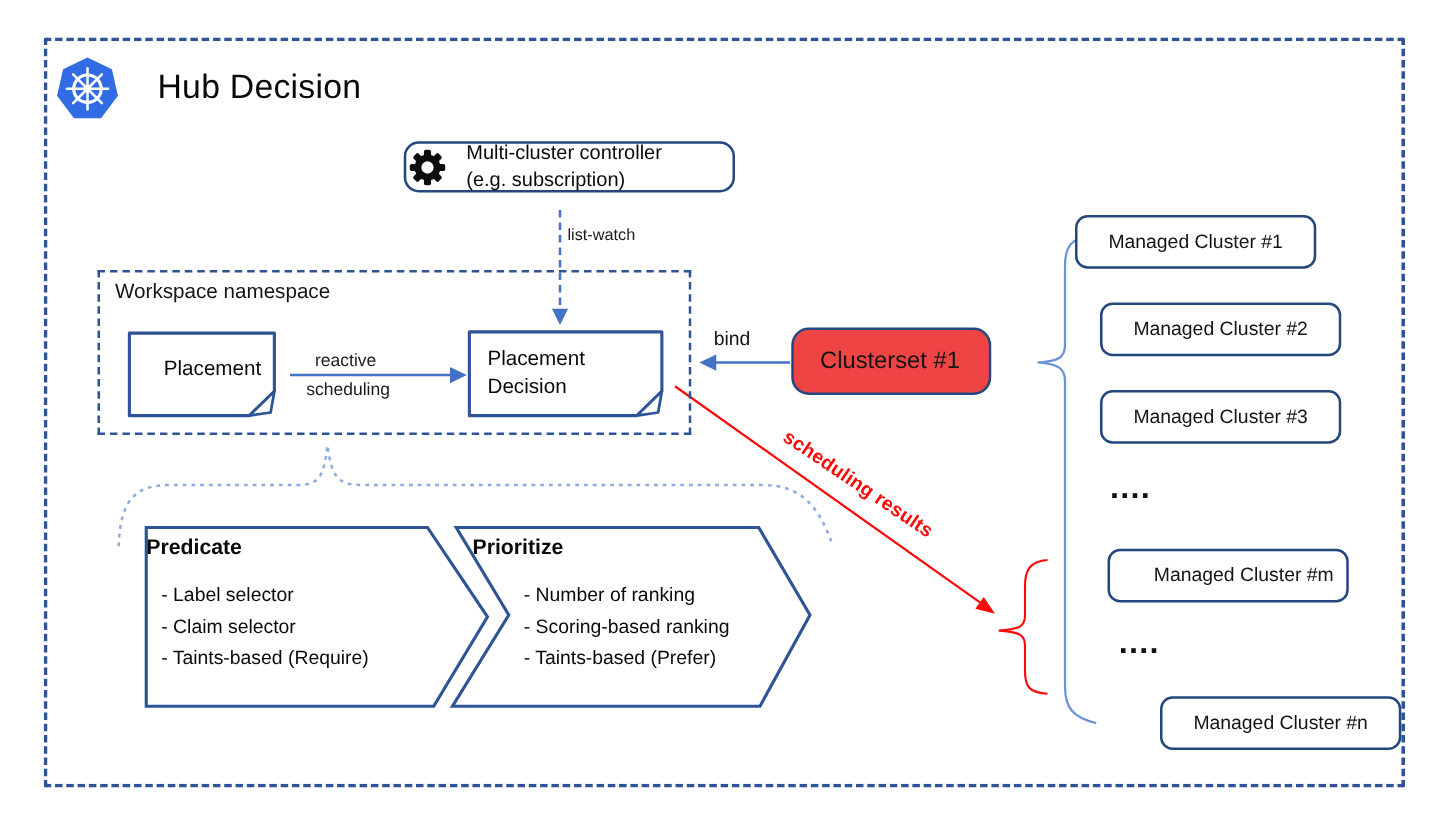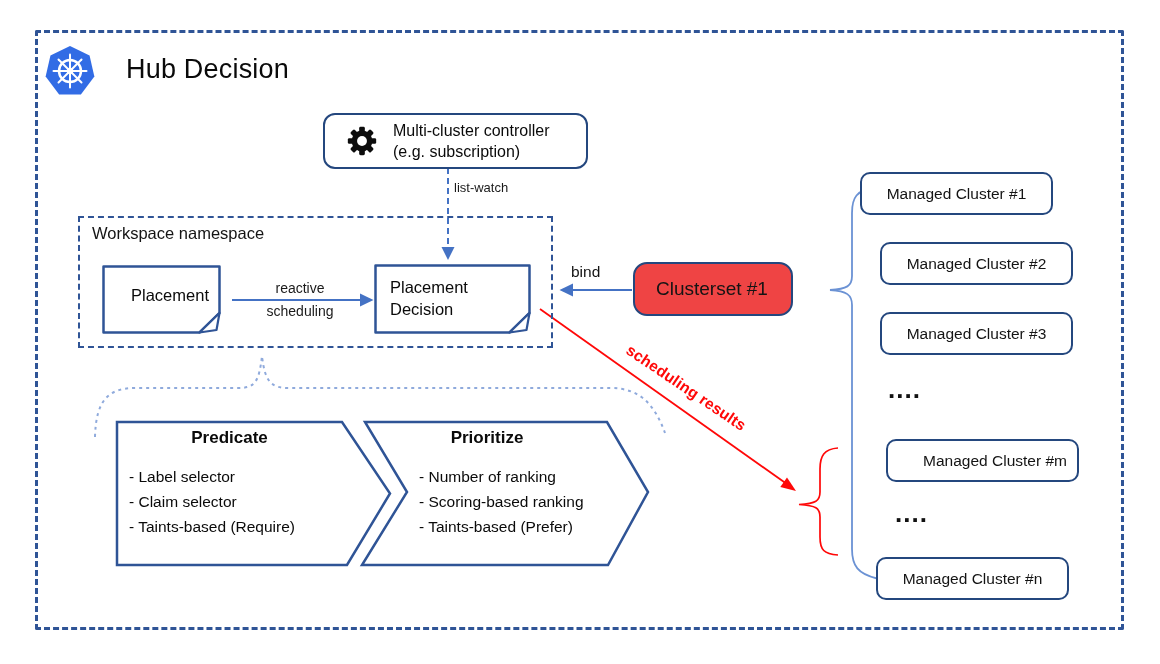--- a/index.html
+++ b/index.html
@@ -11,28 +11,28 @@
   .outer-boundary {
     left:35px; top:30px; width:1089px; height:600px;
     border:3px dashed #2F5496; border-radius:2px;
   }
 
   .svg-layer { left:0; top:0; width:1160px; height:664px; z-index:1; }
 
   .title { left:126px; top:54px; font-size:27px; letter-spacing:.2px; color:#0a0a0a; z-index:2; }
 
   .controller-box {
-    left:323px; top:113px; width:265px; height:56px;
+    left:323px; top:113px; width:265px; height:41px;
     background:#fff; border:2.5px solid #24477E; border-radius:12px;
-    display:flex; align-items:center; padding-left:20px; z-index:2;
+    display:flex; align-items:center; padding-left:0; z-index:2;
   }
   .controller-text { margin-left:14px; font-size:16px; line-height:1.32; color:#0a0a0a; }
 
   .small-label { font-size:13px; color:#1a1a1a; z-index:2; }
-  .mid-label   { font-size:14px; color:#1a1a1a; z-index:2; text-align:center; }
+  .mid-label   { font-size:14px; color:#1a1a1a; z-index:2; }
 
   .workspace-box {
     left:78px; top:216px; width:475px; height:132px;
     border:2.5px dashed #2F5496; z-index:1;
   }
   .workspace-label { left:92px; top:224px; font-size:16.5px; z-index:2; }
 
   .doc-text { z-index:2; font-size:16.5px; color:#0a0a0a; }
   .placement-text { left:103px; top:266px; width:134px; height:58px;
     display:flex; align-items:center; justify-content:center; }
@@ -50,27 +50,27 @@
   .mc {
     width:193px; height:43px; background:#fff;
     border:2.5px solid #24477E; border-radius:10px;
     display:flex; align-items:center; justify-content:center;
     font-size:15.5px; z-index:2;
   }
   .mc1 { left:860px; top:172px; }
   .mc2 { left:880px; top:242px; }
   .mc3 { left:880px; top:312px; }
   .mcm { left:886px; top:439px;padding-left:25px; }
-  .mcn { left:876px; top:557px;border-radius:10px; }
+  .mcn { left:928px; top:557px;border-radius:10px; }
 
   .dots { font-size:26px; font-weight:bold; letter-spacing:1px; color:#111; z-index:2; line-height:1; }
   .dots1 { left:888px; top:376px; }
   .dots2 { left:895px; top:500px; }
 
-  .chevron-title { z-index:2; font-weight:bold; font-size:17px; text-align:center; color:#0a0a0a; }
+  .chevron-title { z-index:2; font-weight:bold; font-size:17px; color:#0a0a0a; }
   .predicate-title  { left:117px; top:428px; width:225px; }
   .prioritize-title { left:378px; top:428px; width:218px; }
   .chevron-items { z-index:2; font-size:15.5px; line-height:25px; color:#0a0a0a; }
   .predicate-items  { left:129px; top:464px; }
   .prioritize-items { left:419px; top:464px; }
 
   .sched-results {
     left:606px; top:379px; width:160px; z-index:2;
     color:#FF0808; font-weight:bold; font-size:15.5px;
     transform:rotate(34deg); transform-origin:center; text-align:center;

